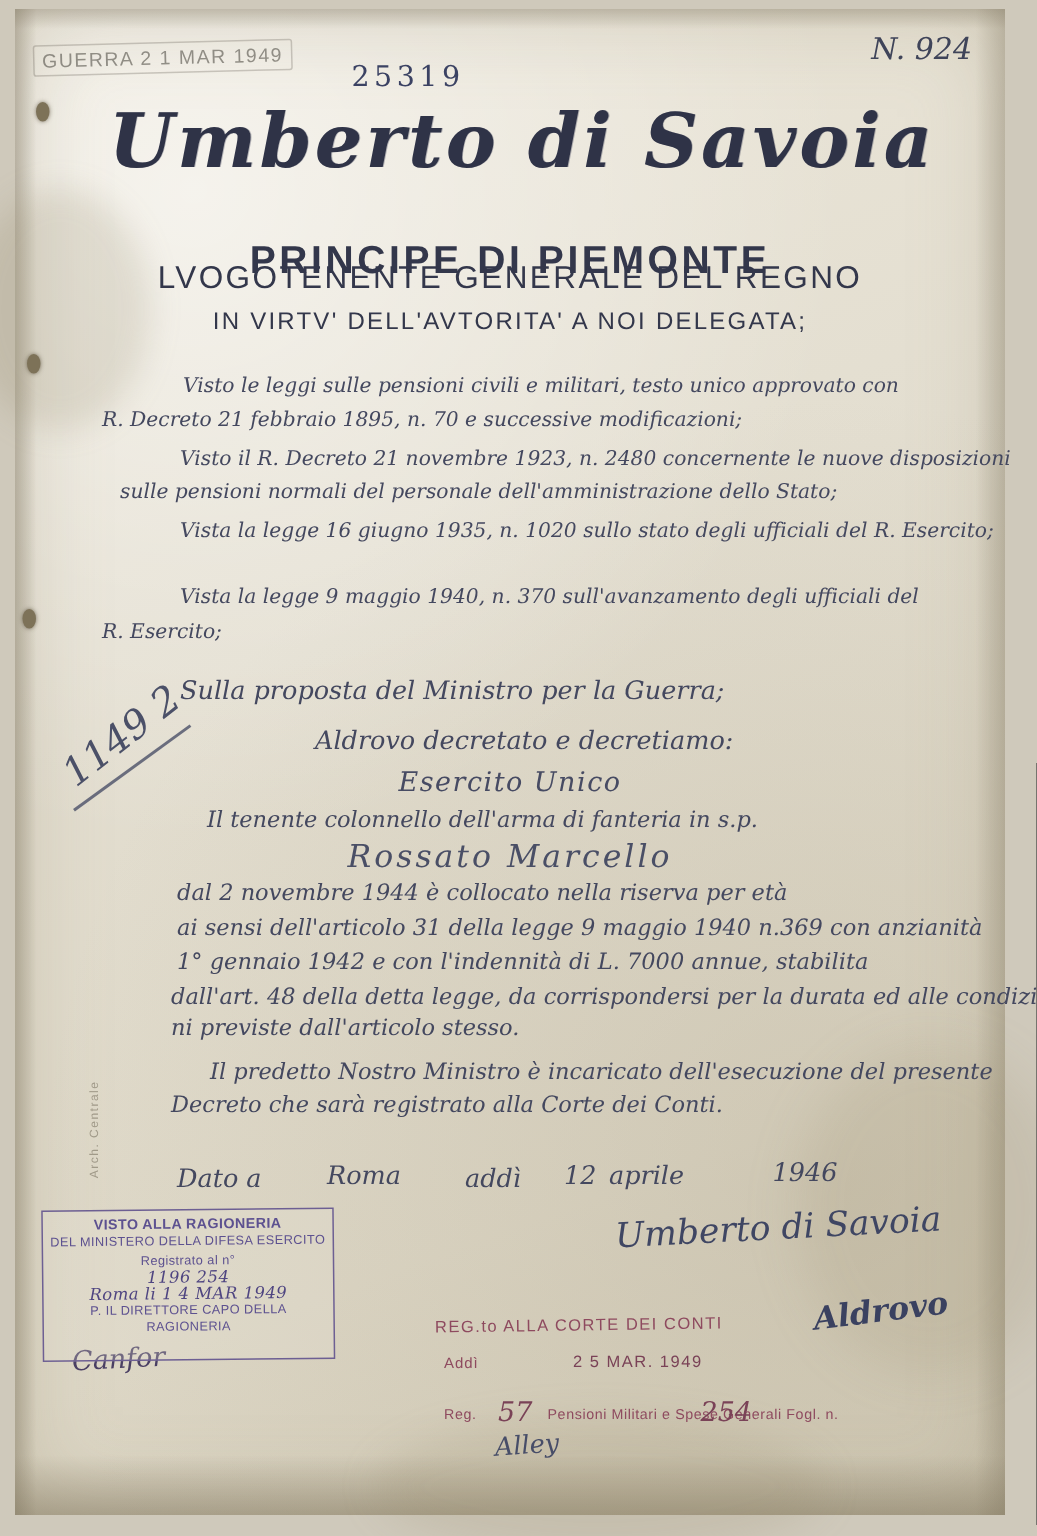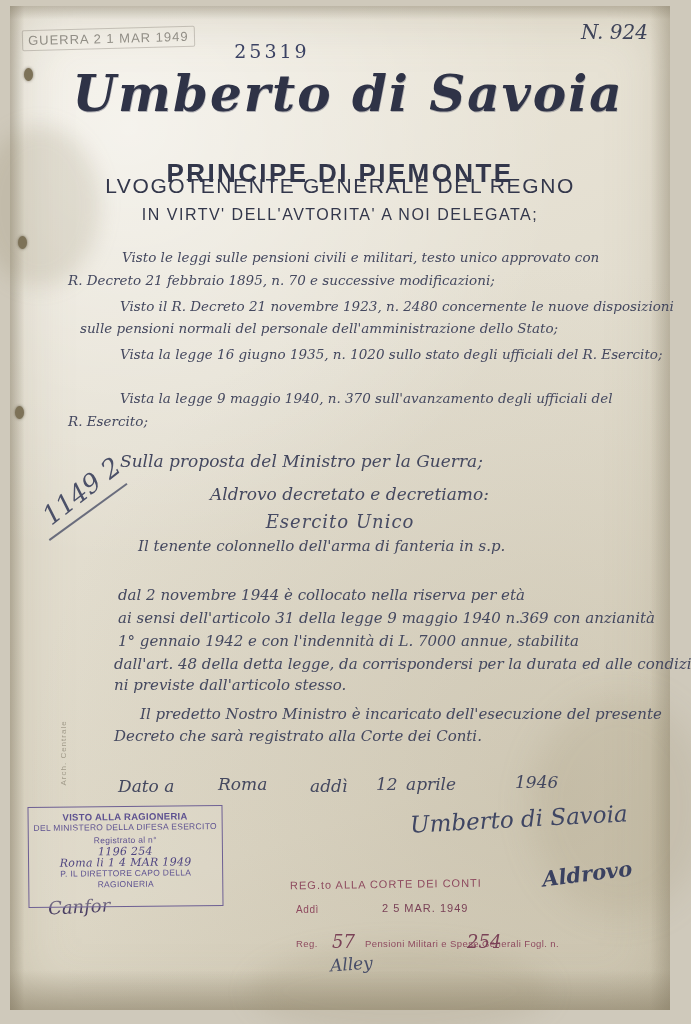--- a/index.html
+++ b/index.html
@@ -333,20 +333,21 @@
     <div class="body-line b-sm" style="left:70px;  top:314px;">sulle pensioni normali del personale dell'amministrazione dello Stato;</div>
     <div class="body-line b-sm" style="left:110px; top:340px;">Vista la legge 16 giugno 1935, n. 1020 sullo stato degli ufficiali del R. Esercito;</div>
     <div class="body-line b-sm" style="left:110px; top:384px;">Vista la legge 9 maggio 1940, n. 370 sull'avanzamento degli ufficiali del</div>
     <div class="body-line b-sm" style="left:58px;  top:407px;">R. Esercito;</div>
 
     <div class="body-line b-lg" style="left:110px; top:445px;">Sulla proposta del Ministro per la Guerra;</div>
     <div class="body-line b-lg" style="left:200px; top:478px;">Aldrovo decretato e decretiamo:</div>
 
     <div class="art-unico" style="top:505px; left:0;">Esercito Unico</div>
     <div class="body-line b-md" style="left:128px; top:531px;">Il tenente colonnello dell'arma di fanteria in s.p.</div>
+    <div class="name-line" style="top:553px; left:0;">Rossato Marcello</div>
 
     <div class="body-line b-md" style="left:108px; top:580px;">dal  2 novembre  1944      è collocato nella riserva per età</div>
     <div class="body-line b-md" style="left:108px; top:603px;">ai sensi dell'articolo 31 della legge 9 maggio 1940 n.369 con anzianità</div>
     <div class="body-line b-md" style="left:108px; top:626px;">1° gennaio  1942     e con l'indennità di L. 7000   annue, stabilita</div>
     <div class="body-line b-md" style="left:104px; top:649px;">dall'art. 48 della detta legge, da corrispondersi per la durata ed alle condizio-</div>
     <div class="body-line b-md" style="left:104px; top:670px;">ni previste dall'articolo stesso.</div>
 
     <div class="body-line b-md" style="left:130px; top:699px;">Il predetto Nostro Ministro è incaricato dell'esecuzione del presente</div>
     <div class="body-line b-md" style="left:104px; top:721px;">Decreto che sarà registrato alla Corte dei Conti.</div>
 

